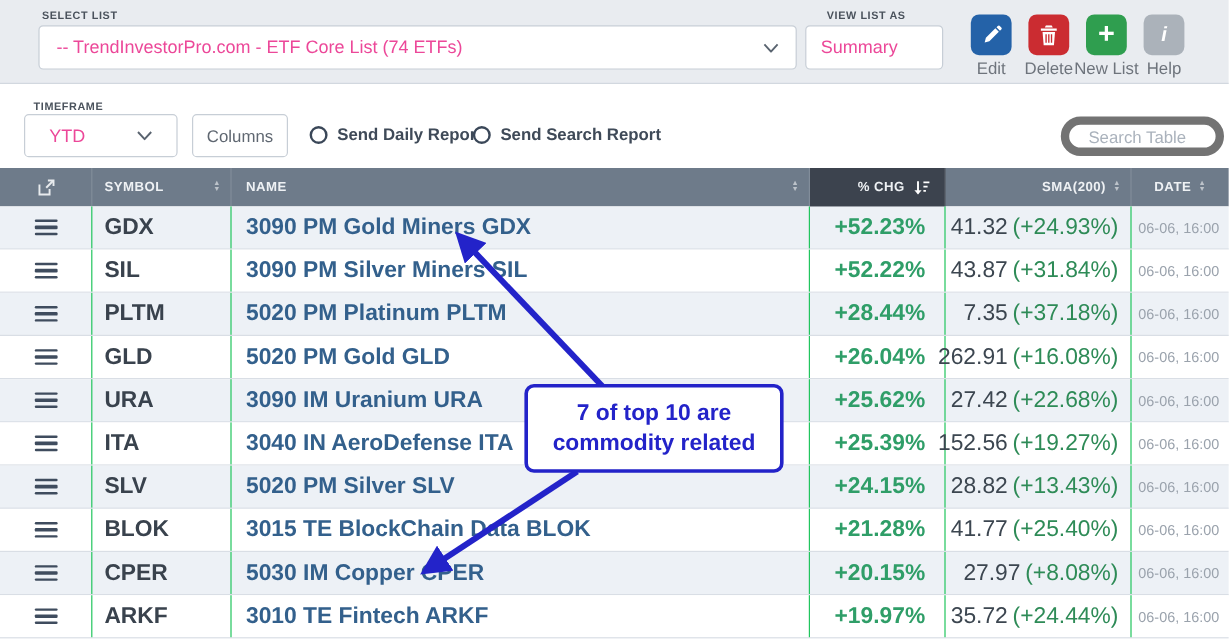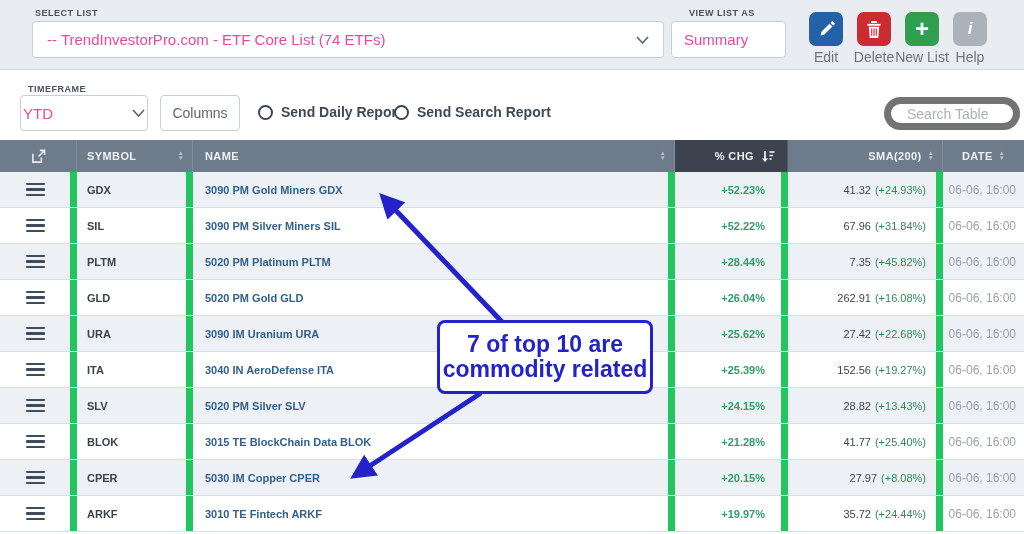--- a/index.html
+++ b/index.html
@@ -16,21 +16,21 @@
   .ibtn-wrap { display:flex; flex-direction:column; align-items:center; width:36px; }
   .ibtn { width:34px; height:34px; border-radius:7px; display:flex; align-items:center; justify-content:center; color:#fff; cursor:pointer; }
   .ibtn-label { font-size:14px; color:#6e747c; margin-top:3px; white-space:nowrap; }
   .btn-edit { background:#2462a8; }
   .btn-delete { background:#cb2c31; }
   .btn-new { background:#2f9e4f; font-size:24px; font-weight:bold; }
   .btn-help { background:#abb2ba; font-size:17px; font-weight:bold; font-style:italic; }
 
   
   .toolbar { position:absolute; left:0; top:70px; width:1024px; height:70px; background:#fff; }
-  .tf-box { position:absolute; left:20px; top:25px; width:128px; height:36px; padding:0 2px; justify-content:space-between; cursor:pointer; }
+  .tf-box { position:absolute; left:20px; top:25px; width:128px; height:36px; padding:0 20px; justify-content:space-between; cursor:pointer; }
   .columns-btn { position:absolute; left:160px; top:25px; width:80px; height:36px; justify-content:center; font-size:14px; color:#5f6771; cursor:pointer; }
   .radio-group { position:absolute; top:34px; display:flex; align-items:center; gap:8px; cursor:pointer; }
   .radio-daily { left:258px; } .radio-weekly { left:394px; }
   .radio-circle { width:15px; height:15px; border:2px solid #3a4758; border-radius:50%; background:#fff; flex:0 0 auto; }
   .radio-label { font-size:14px; font-weight:600; color:#3f4a58; white-space:nowrap; }
   .search-pill { position:absolute; left:884px; top:27px; width:136px; height:33px; border:7px solid #737373; border-radius:17px; display:flex; align-items:center; padding:0 10px; background:#fff; }
   .search-pill input { border:none; outline:none; width:96px; font-size:14px; color:#3f4954; margin-left:6px; background:transparent; font-family:inherit; }
   .search-pill input::placeholder { color:#aab2bc; }
 
   
@@ -42,35 +42,35 @@
   .w-chg { width:113px; } .w-sma { width:155px; } .w-date { width:81px; }
   .th-menu { justify-content:center; }
   .th-sym { padding-left:10px; justify-content:space-between; padding-right:8px; }
   .th-name { padding-left:12px; justify-content:space-between; padding-right:8px; }
   .th-chg { background:#3c434e; justify-content:flex-end; padding-right:12px; gap:7px; }
   .th-sma { justify-content:flex-end; padding-right:8px; gap:6px; }
   .th-date { justify-content:center; gap:6px; }
   .sort { display:flex; flex-direction:column; line-height:5px; font-size:6px; color:rgba(255,255,255,.55); }
   .tr { display:flex; height:36px; border-bottom:1px solid #d9dee5; }
   .tr.odd { background:#edf1f6; } .tr.even { background:#ffffff; }
-  .td { display:flex; align-items:center; border-right:7px solid #22c55e; font-size:11px; }
+  .td { display:flex; align-items:center; border-right:1px solid #22c55e; font-size:19px; }
   .td:last-child { border-right:none; }
   .c-menu { justify-content:center; cursor:pointer; }
   .c-sym { padding-left:10px; font-weight:600; color:#39424d; }
   .c-name { padding-left:12px; font-weight:600; color:#33608c; cursor:pointer; }
   .c-chg { justify-content:flex-end; padding-right:16px; font-weight:600; color:#2f9e68; }
   .c-sma { justify-content:flex-end; padding-right:10px; color:#3c4650; gap:4px; }
   .c-sma .grn { color:#2e8b57; }
   .c-date { justify-content:flex-end; padding-right:8px; font-size:12px; color:#9aa2ac; }
   .burger { display:flex; flex-direction:column; gap:3px; }
   .burger i { display:block; width:19px; height:2.5px; background:#3f4c5e; border-radius:1px; }
 
   
   .arrows { position:absolute; left:0; top:0; width:1024px; height:534px; pointer-events:none; z-index:5; }
-  .callout { position:absolute; left:437px; top:320px; width:216px; height:74px; background:#fff; border:3px solid #2323c9; border-radius:8px; z-index:6; display:flex; flex-direction:column; align-items:center; justify-content:center; font-size:23px; line-height:25px; font-weight:bold; color:#2323c9; }
+  .callout { position:absolute; left:437px; top:320px; width:216px; height:74px; background:#fff; border:3px solid #2323c9; border-radius:8px; z-index:6; display:flex; flex-direction:column; align-items:center; justify-content:center; font-size:19px; line-height:25px; font-weight:bold; color:#2323c9; }
   svg.icon { display:block; }
 </style>
 </head>
 <body>
 
 <div class="topbar">
   <span class="tiny-label" style="left:35px; top:8px;">SELECT LIST</span>
   <div class="box select-box">
     <span>-- TrendInvestorPro.com - ETF Core List (74 ETFs)</span>
     <svg class="icon" width="13" height="8" viewBox="0 0 13 8">
@@ -225,39 +225,39 @@
       <span class="burger">
             <i></i>
             <i></i>
             <i></i>
           </span>
     </div>
     <div class="td c-sym w-sym">SIL</div>
     <div class="td c-name w-name">3090 PM Silver Miners SIL</div>
     <div class="td c-chg w-chg">+52.22%</div>
     <div class="td c-sma w-sma">
-      <span>67.96</span>
+      <span>43.87</span>
       <span class="grn">(+31.84%)</span>
     </div>
     <div class="td c-date w-date">06-06, 16:00</div>
   </div>
       <div class="tr odd">
     <div class="td c-menu w-menu">
       <span class="burger">
             <i></i>
             <i></i>
             <i></i>
           </span>
     </div>
     <div class="td c-sym w-sym">PLTM</div>
     <div class="td c-name w-name">5020 PM Platinum PLTM</div>
     <div class="td c-chg w-chg">+28.44%</div>
     <div class="td c-sma w-sma">
       <span>7.35</span>
-      <span class="grn">(+45.82%)</span>
+      <span class="grn">(+37.18%)</span>
     </div>
     <div class="td c-date w-date">06-06, 16:00</div>
   </div>
       <div class="tr even">
     <div class="td c-menu w-menu">
       <span class="burger">
             <i></i>
             <i></i>
             <i></i>
           </span>

